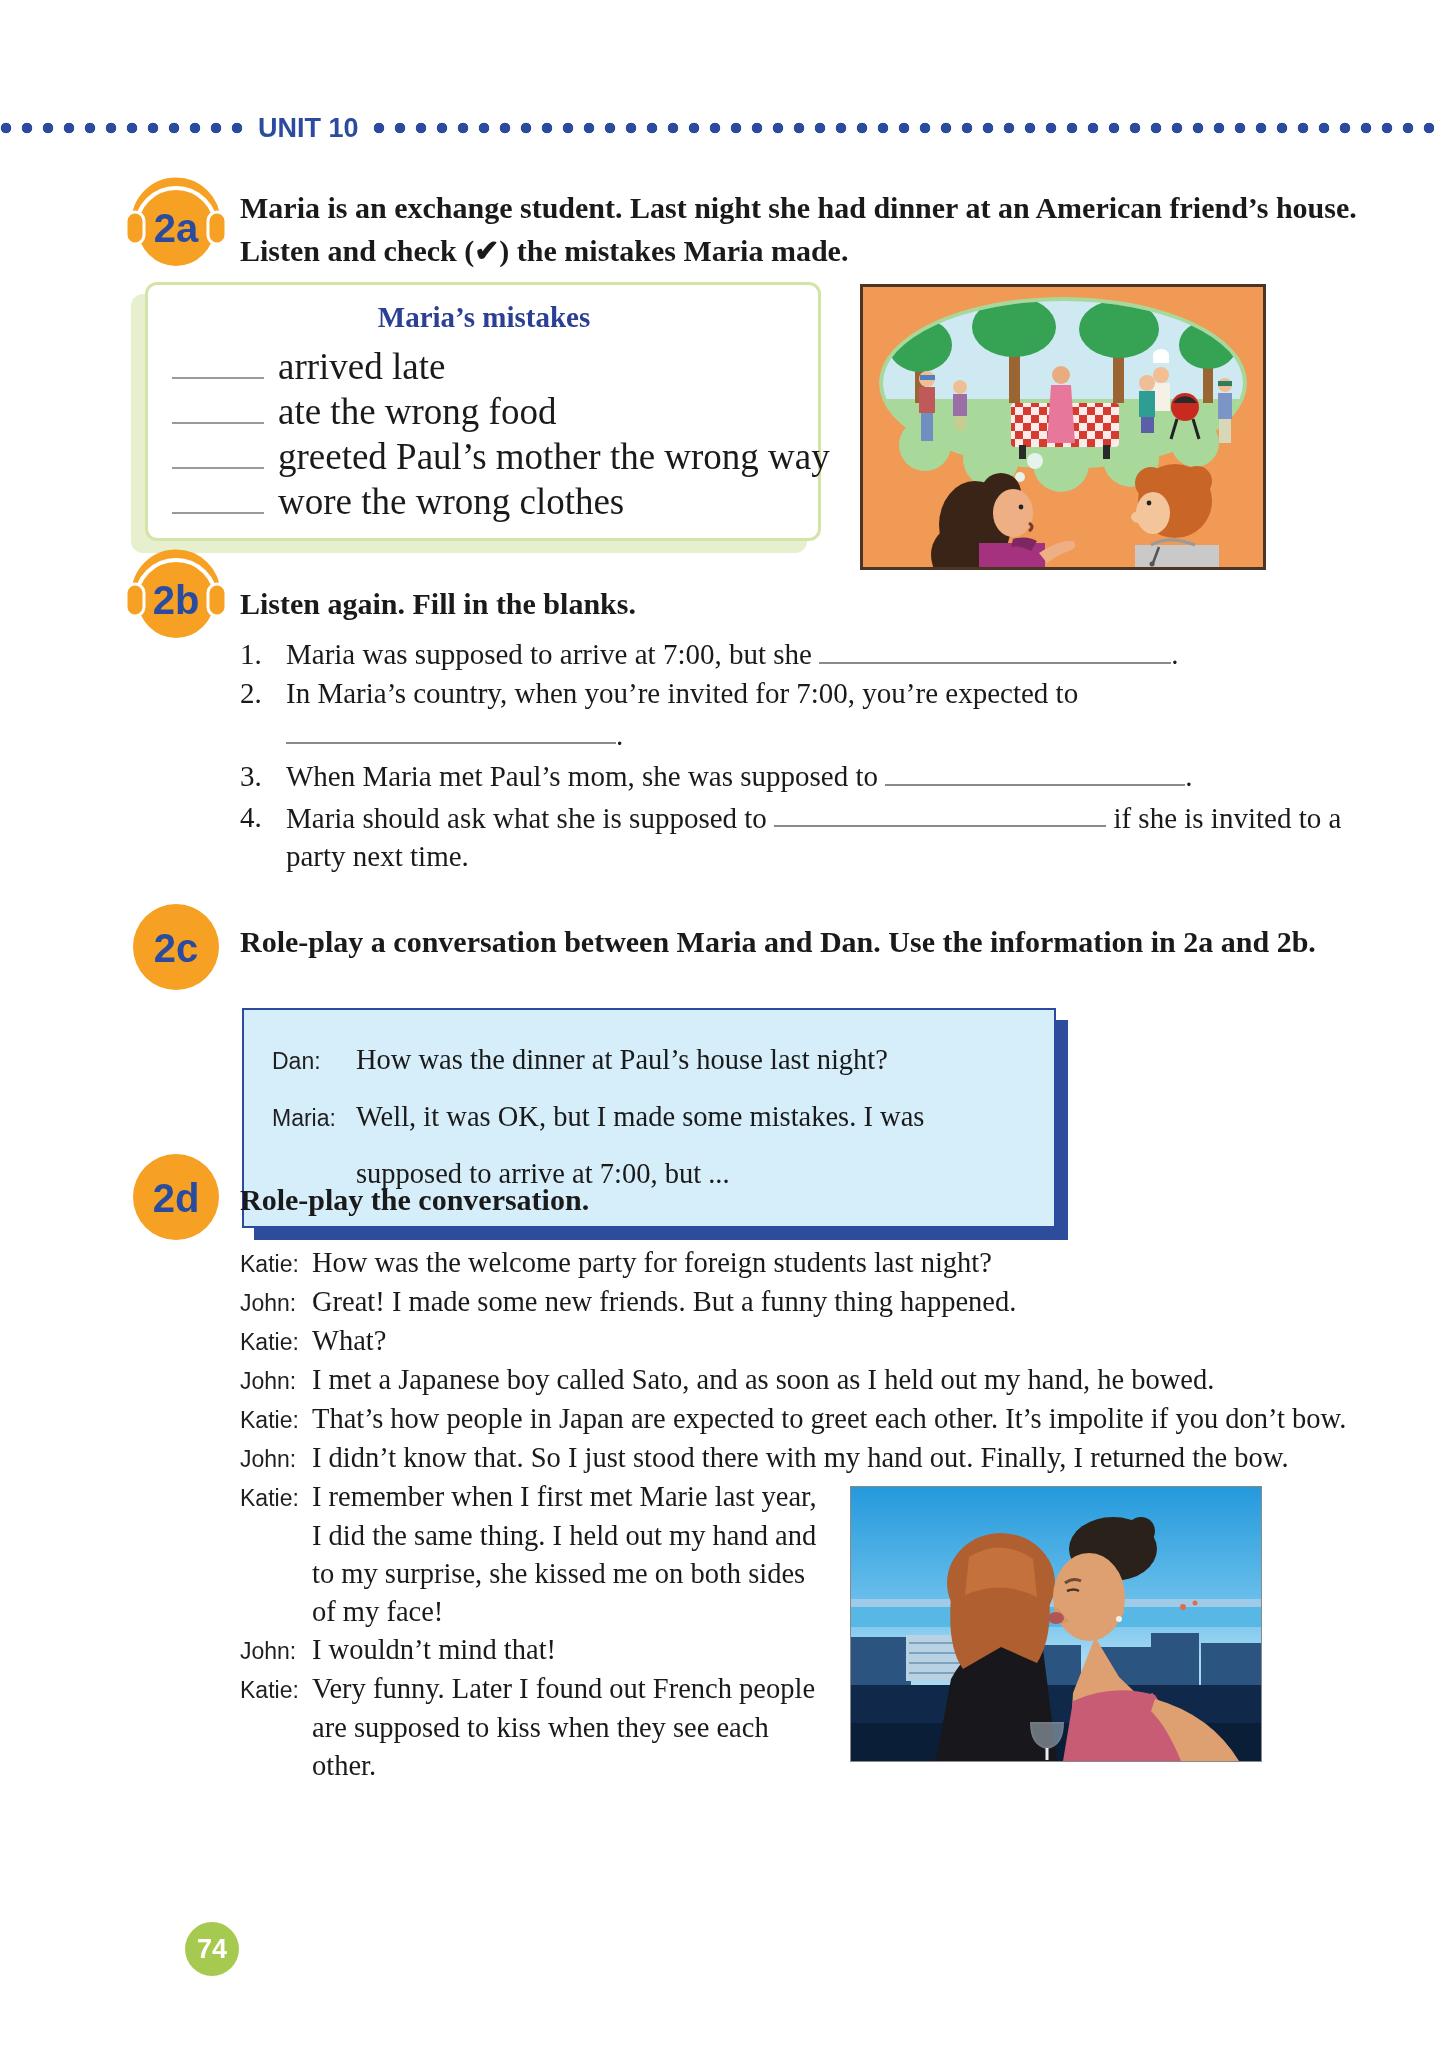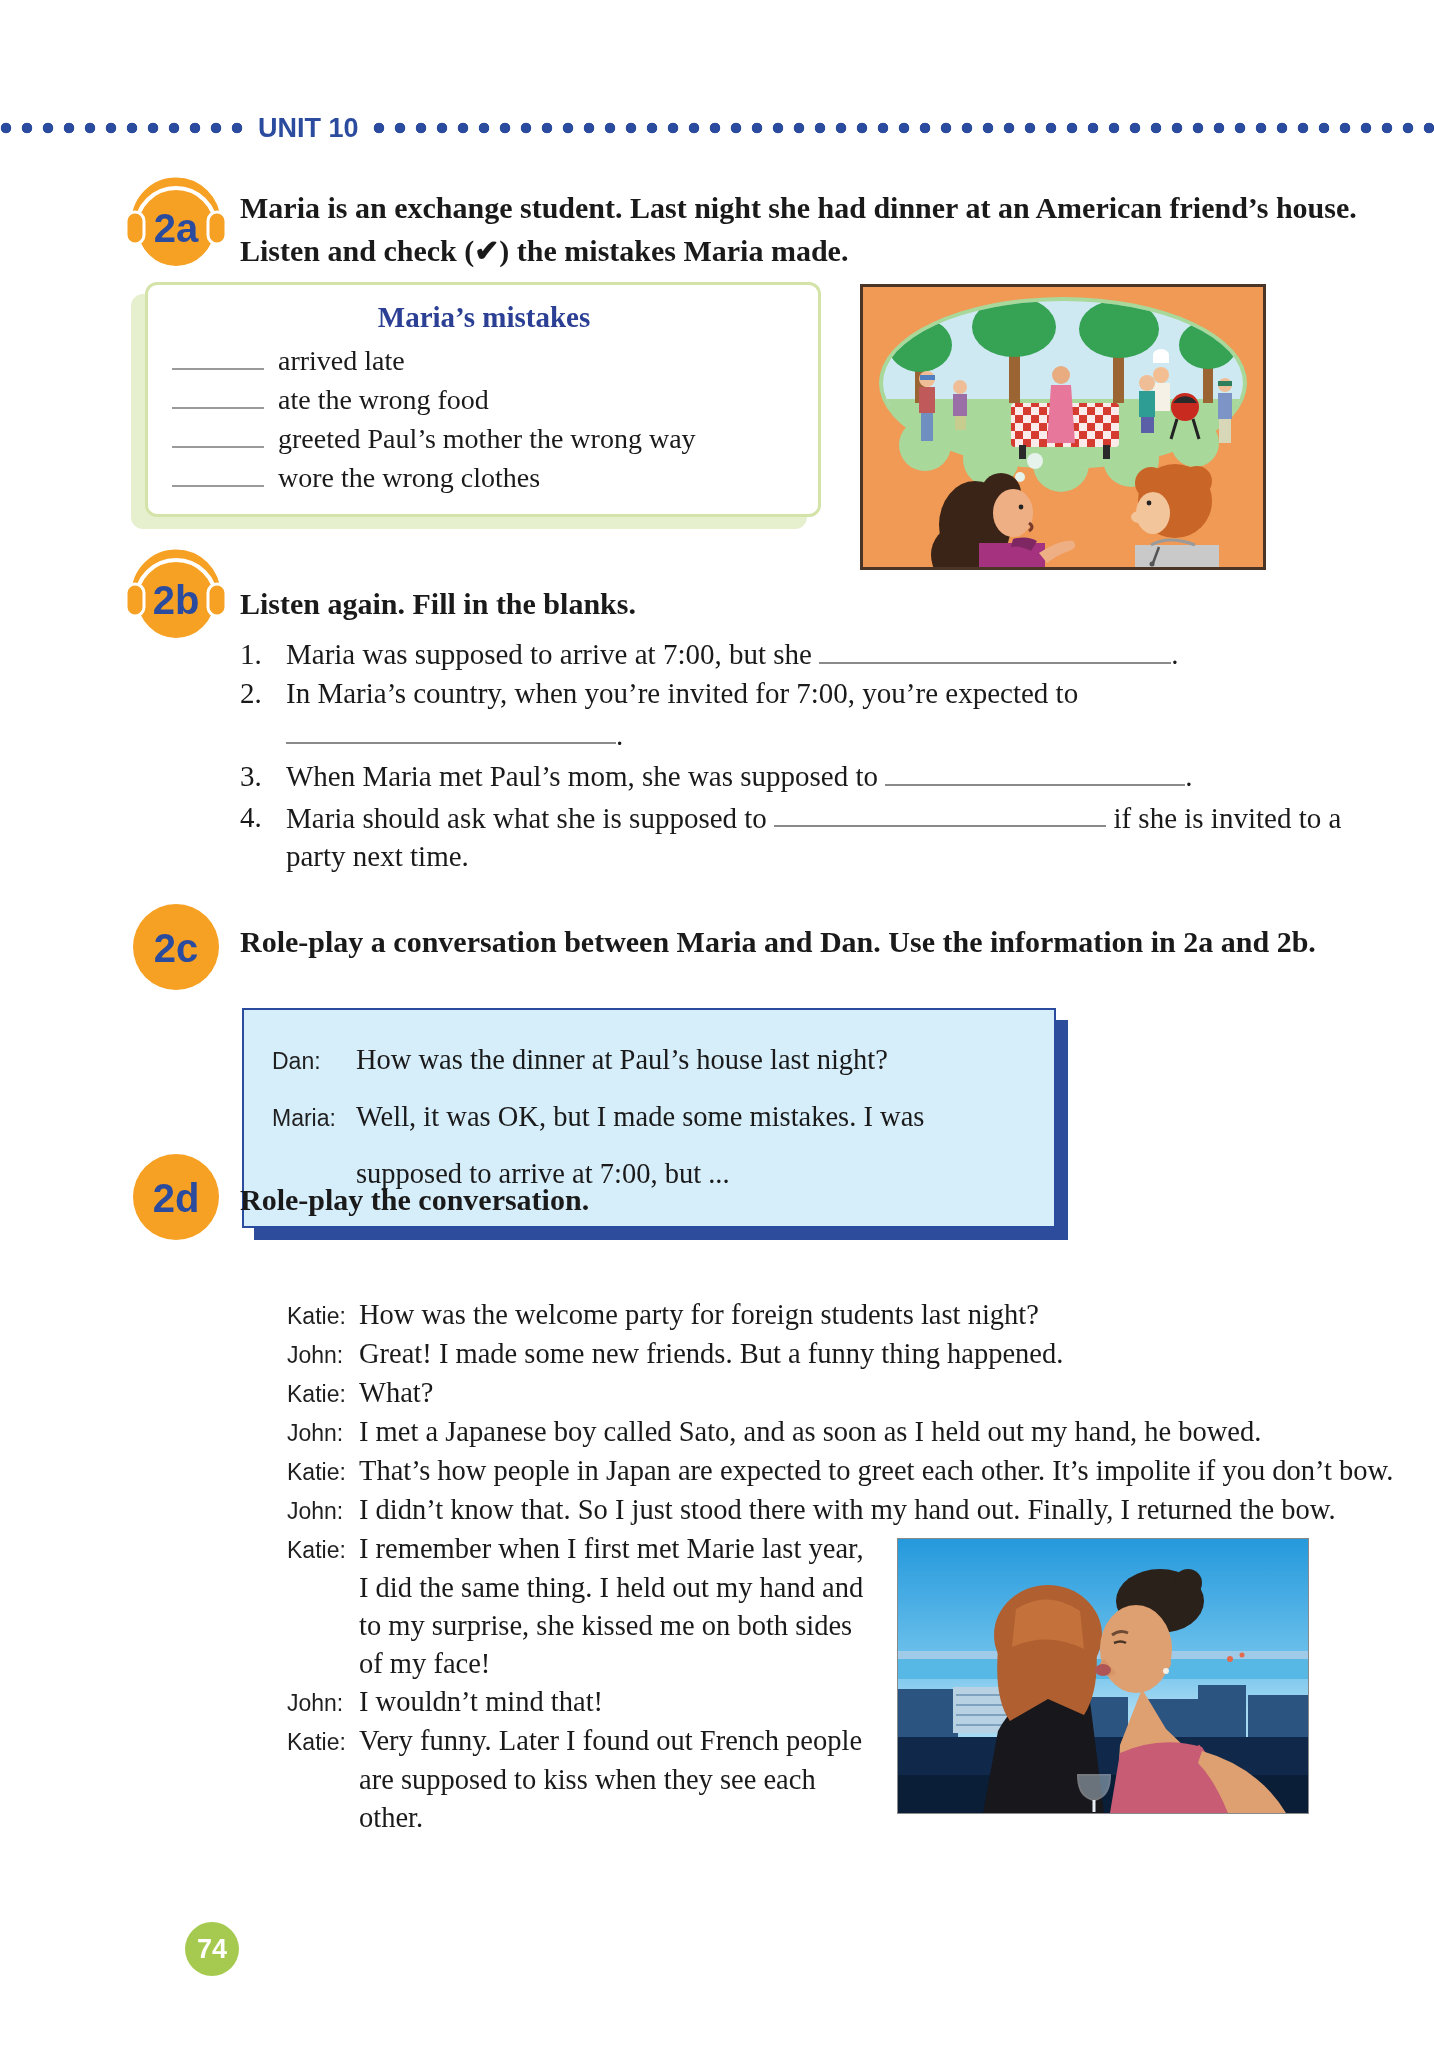--- a/index.html
+++ b/index.html
@@ -18,38 +18,38 @@
   #unit-label{font-family:"Liberation Sans",sans-serif;font-weight:bold;font-size:27px;
               color:#2B4B9E;margin:0 14px 0 12px;letter-spacing:0px;}
   
   .sec-title{font-weight:bold;font-size:30px;line-height:43px;width:1125px;}
   
   .badge-text{font-family:"Liberation Sans",sans-serif;font-weight:bold;}
   
   #mistakes-box{left:145px;top:282px;width:676px;background:#fff;border:3px solid #D4E3A8;
     border-radius:12px;box-shadow:-14px 12px 0 #E6EFCE;padding:14px 22px 18px 24px;box-sizing:border-box;}
   #mistakes-title{text-align:center;color:#2B3F94;font-weight:bold;font-size:29px;margin:2px 0 6px 0;}
-  .mrow{font-size:28px;line-height:37px;white-space:nowrap;}
+  .mrow{font-size:37px;line-height:37px;white-space:nowrap;}
   .mblank{display:inline-block;width:92px;border-bottom:2px solid #9a9a9a;height:1em;margin-right:14px;}
   
   #cartoon{left:860px;top:284px;width:400px;height:280px;border:3px solid #4A3526;box-sizing:content-box;}
   
   #s2b-list{left:240px;top:632px;width:1112px;font-size:29px;line-height:39px;}
   #s2b-list p{margin:0;padding-left:46px;text-indent:-46px;}
   .num{display:inline-block;width:46px;text-indent:0;}
   .bl{display:inline-block;border-bottom:2px solid #8a8a8a;height:1.02em;vertical-align:baseline;}
   .bw1{width:352px;} .bw2{width:330px;} .bw3{width:300px;} .bw4{width:332px;}
   
   #s2c-box{left:242px;top:1008px;width:814px;background:#D6EDFA;border:2px solid #2B4B9E;
     box-shadow:12px 12px 0 #2E4C9C;padding:22px 26px 24px 28px;box-sizing:border-box;}
   .dline{margin:0;font-size:28.5px;line-height:56px;padding-left:84px;text-indent:-84px;}
   .spk{display:inline-block;text-indent:0;font-family:"Liberation Sans",sans-serif;font-size:23px;color:#1f1f1f;}
   #s2c-box .spk{width:84px;}
   
-  #s2d-conv{left:240px;top:1296px;width:1110px;font-size:28.5px;line-height:38px;margin-left:47px;}
+  #s2d-conv{left:240px;top:1244px;width:1110px;font-size:28.5px;line-height:38px;}
   #s2d-conv .dline{line-height:38px;padding-left:72px;text-indent:-72px;}
   #s2d-conv .spk{width:72px;}
   #photo-float{float:right;width:410px;height:274px;margin:8px 88px 10px 22px;border:1px solid #8a8a8a;box-sizing:content-box;}
   
   #page-num{left:185px;top:1922px;width:54px;height:54px;border-radius:50%;background:#A6CA50;
     color:#fff;display:flex;align-items:center;justify-content:center;
     font-family:"Liberation Sans",sans-serif;font-weight:bold;font-size:27px;}
 </style>
 </head>
 <body>

